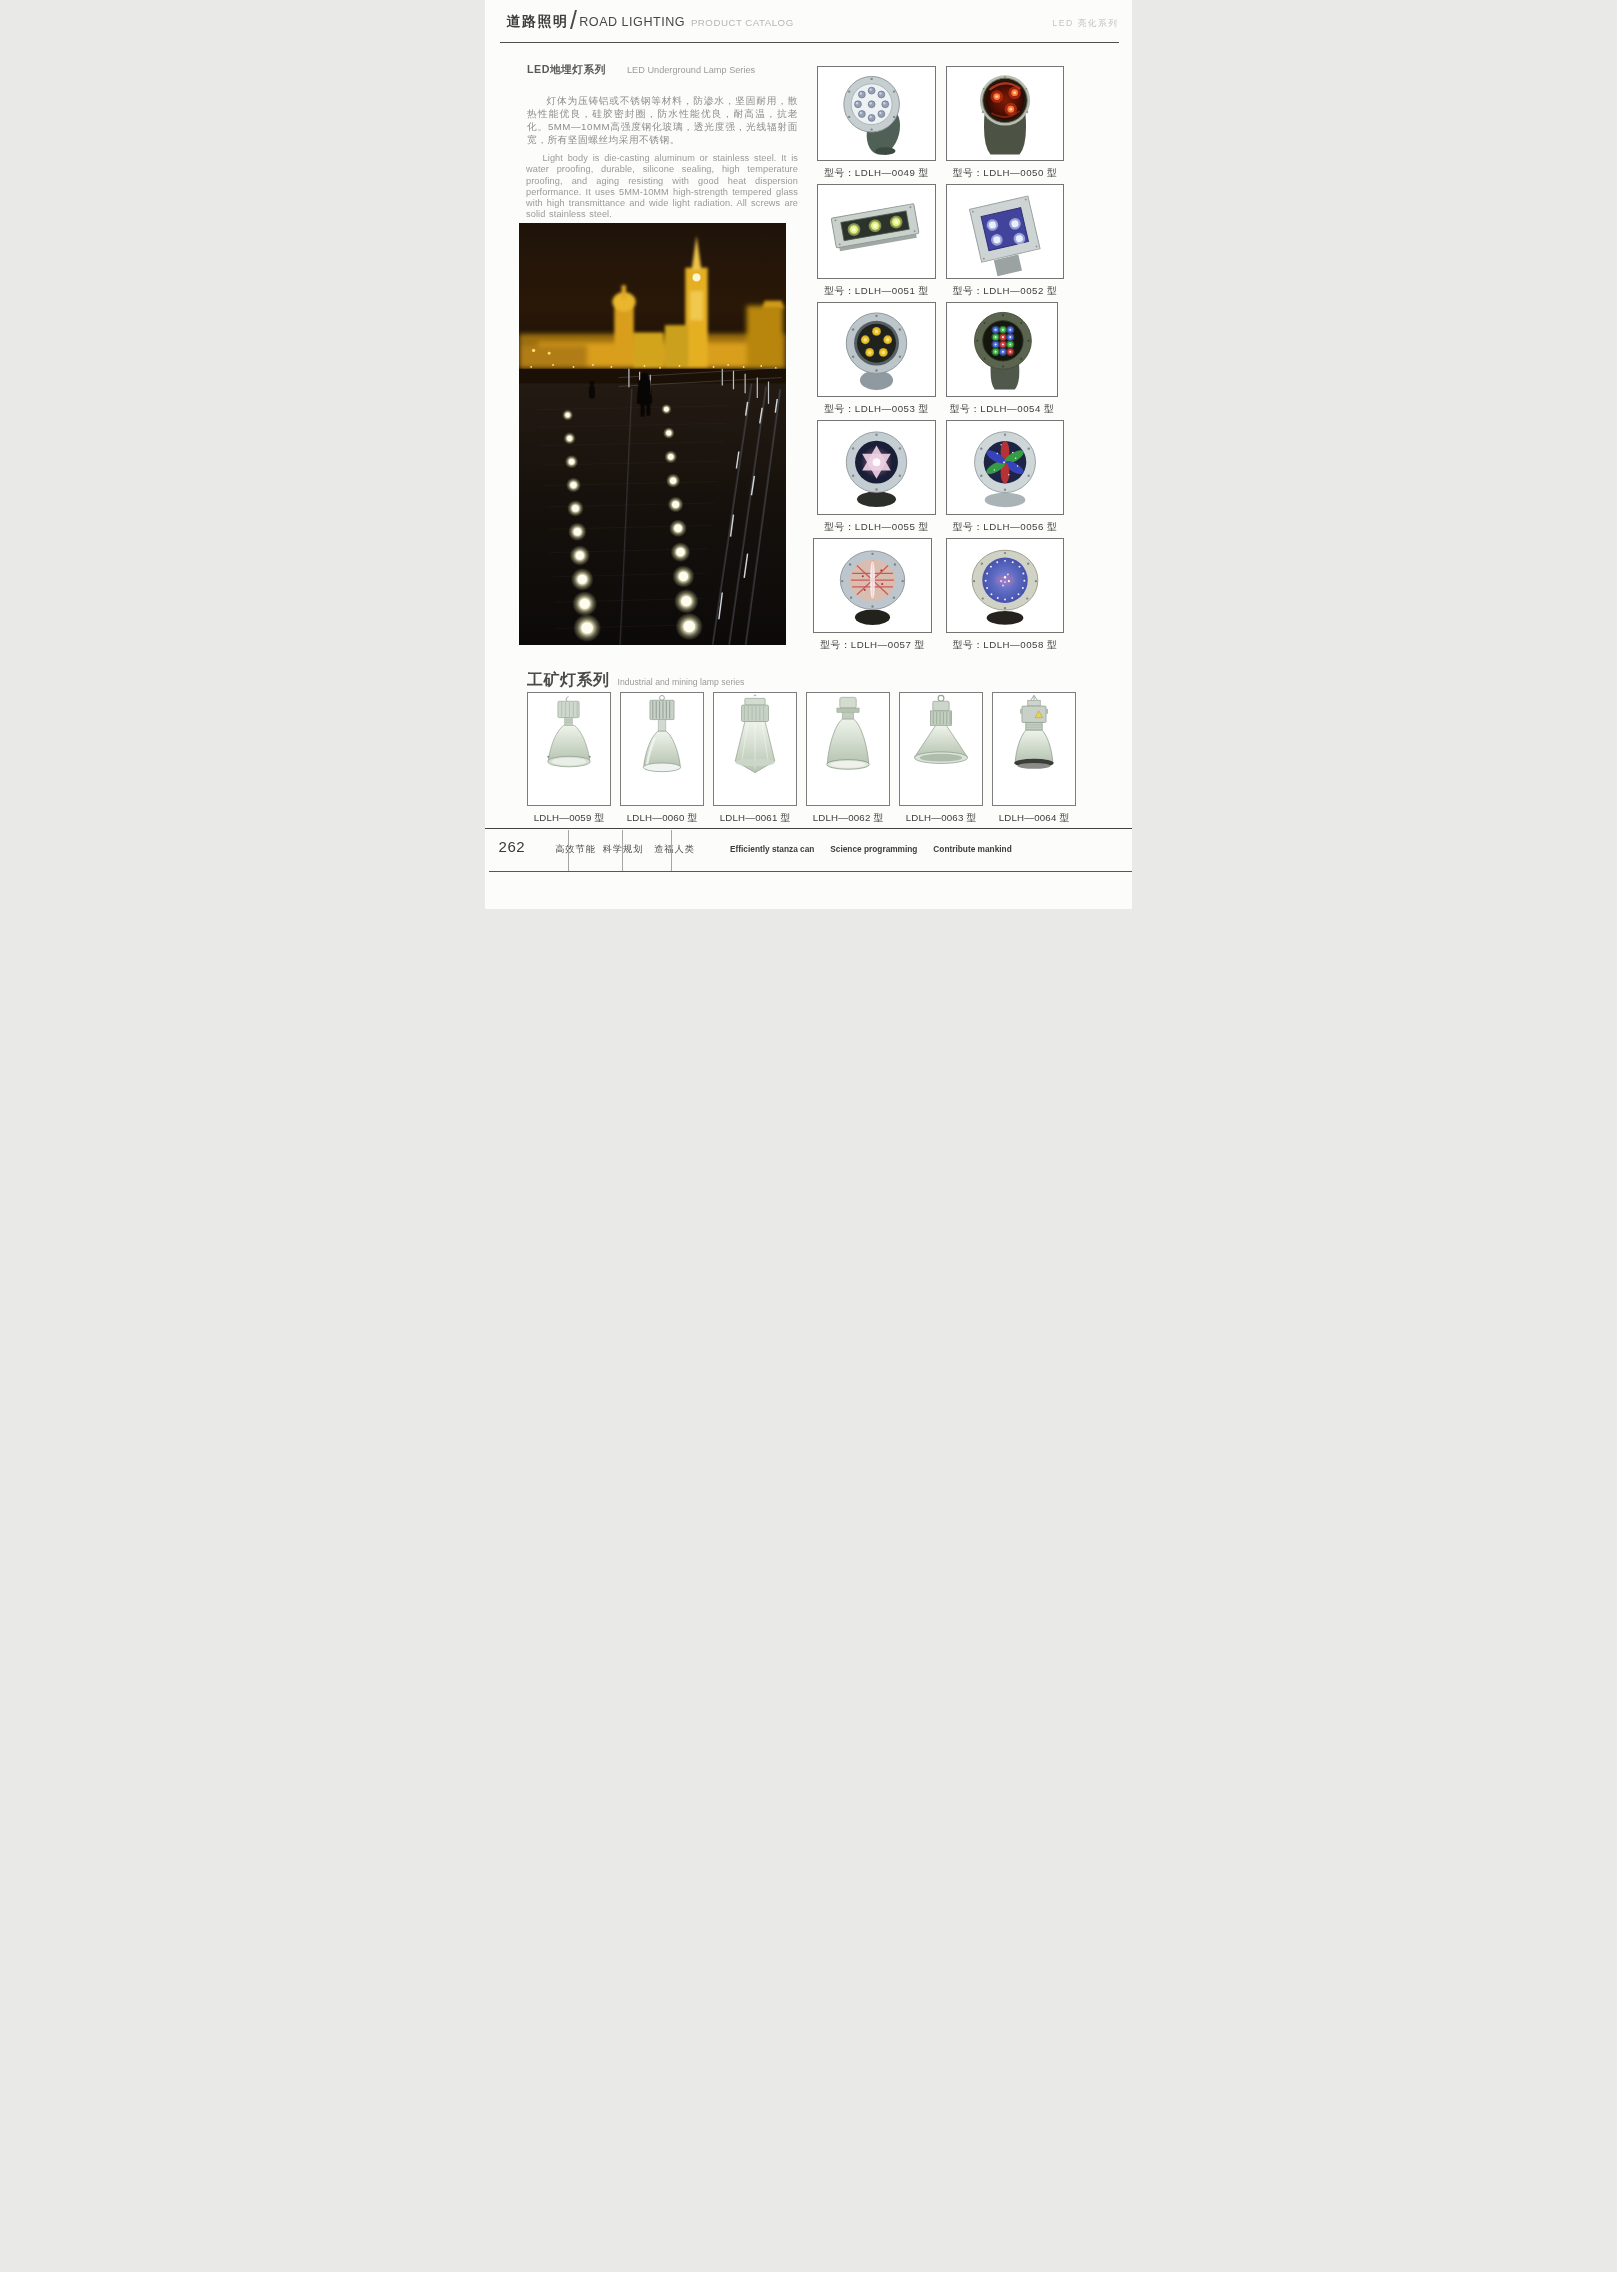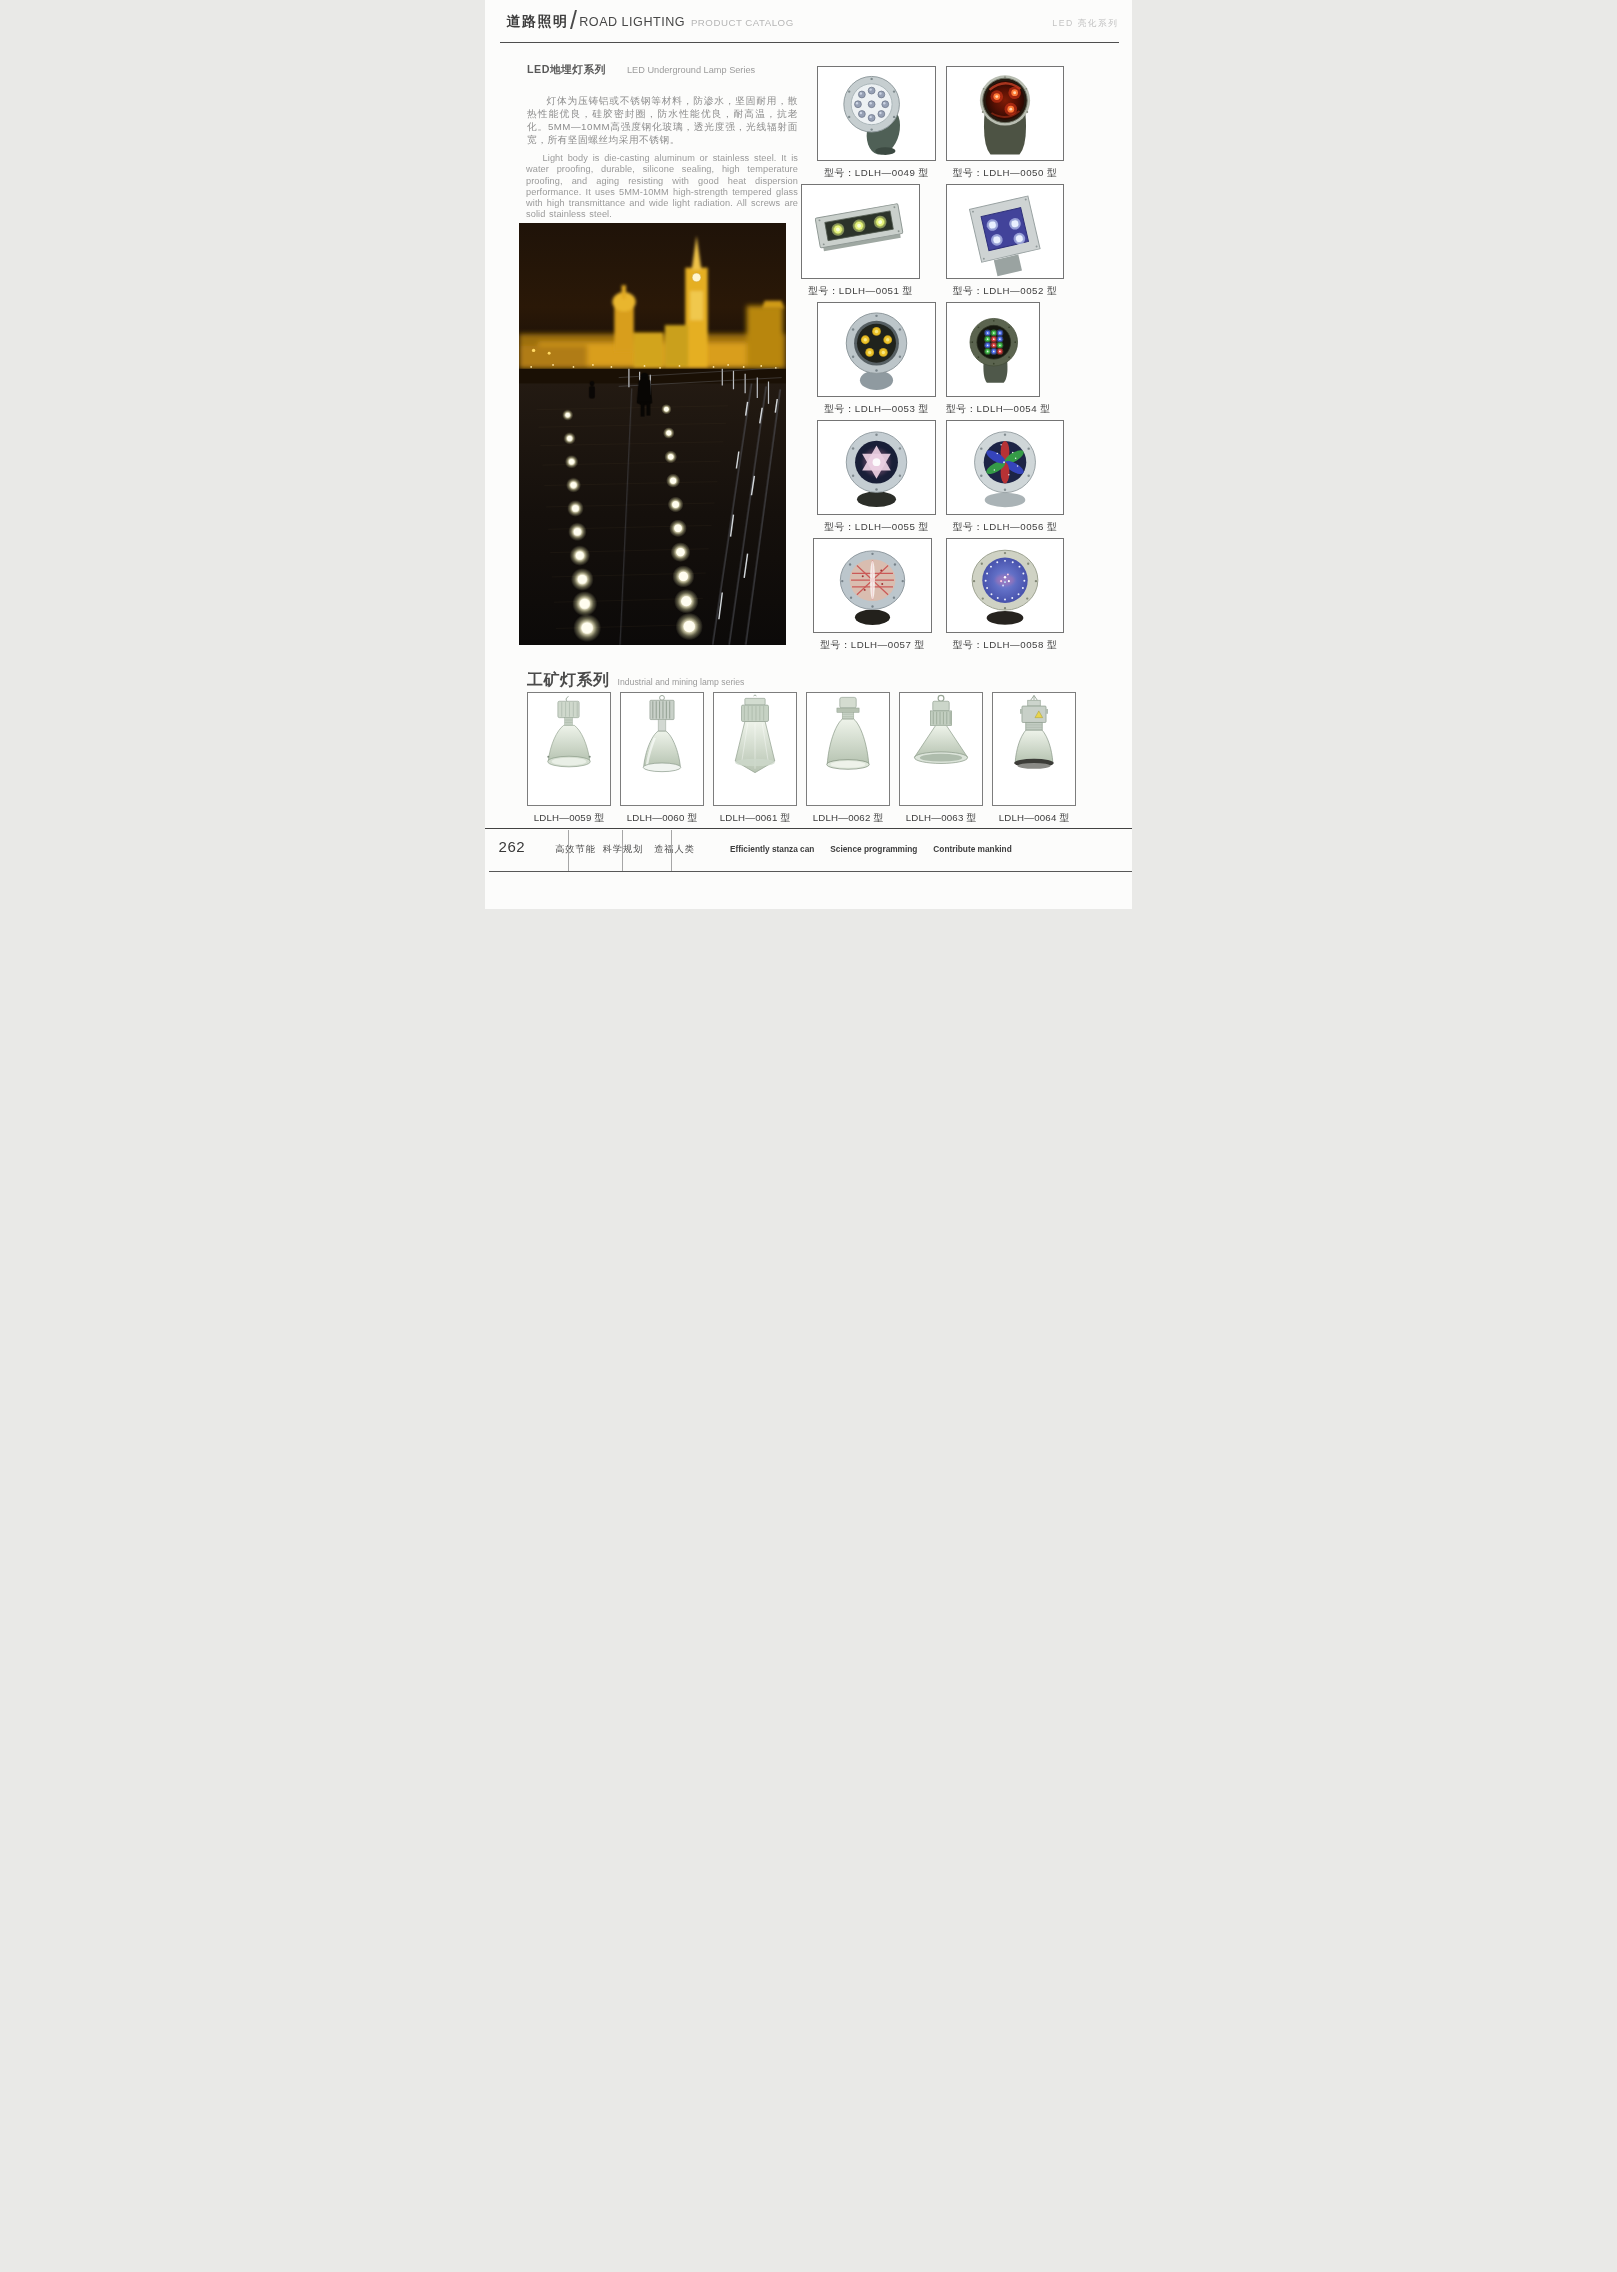--- a/index.html
+++ b/index.html
@@ -301,21 +301,21 @@
             <circle cx="164" cy="44" r="2"></circle>
             <circle cx="166" cy="92" r="2"></circle>
             <circle cx="74" cy="92" r="2"></circle>
             <circle cx="76" cy="44" r="2"></circle>
           </g>
       </svg>
     </div>
     <figcaption class="u-label">型号：LDLH—0050 型</figcaption>
   </figure>
 
-  <figure class="u-cell" style="left:316px;top:184px;width:119px;">
+  <figure class="u-cell" style="left:332px;top:184px;width:119px;">
     <div class="u-frame">
       <svg viewBox="0 0 240 190">
         <g transform="rotate(-10 120 100)">
           <rect x="40" y="90" width="160" height="32" fill="#9fa8a2"></rect>
           <rect x="34" y="52" width="172" height="62" rx="3" fill="#cad0cc" stroke="#8f9894" stroke-width="2"></rect>
           <rect x="52" y="64" width="136" height="38" fill="#2c332a" stroke="#50584e" stroke-width="1.5"></rect>
           <g>
               <circle cx="76" cy="83" r="13" fill="#dff08a" opacity=".5"></circle>
               <circle cx="120" cy="83" r="13" fill="#dff08a" opacity=".5"></circle>
               <circle cx="164" cy="83" r="13" fill="#dff08a" opacity=".5"></circle>
@@ -407,21 +407,21 @@
             <circle cx="143" cy="75" r="3.5"></circle>
             <circle cx="134" cy="101" r="3.5"></circle>
             <circle cx="106" cy="101" r="3.5"></circle>
             <circle cx="97" cy="75" r="3.5"></circle>
           </g>
       </svg>
     </div>
     <figcaption class="u-label">型号：LDLH—0053 型</figcaption>
   </figure>
 
-  <figure class="u-cell" style="left:461px;top:302px;width:94px;">
+  <figure class="u-cell" style="left:461px;top:302px;width:112px;">
     <div class="u-frame">
       <svg viewBox="0 0 240 190">
         <path d="M96,118 Q92,168 104,182 L148,182 Q162,166 156,116 Z" fill="#4f584a"></path>
         <circle cx="122" cy="76" r="62" fill="#5b644f" stroke="#454e3a" stroke-width="2"></circle>
         <g fill="#39412c">
             <circle cx="122" cy="20" r="2.2"></circle>
             <circle cx="162" cy="37" r="2.2"></circle>
             <circle cx="178" cy="76" r="2.2"></circle>
             <circle cx="162" cy="115" r="2.2"></circle>
             <circle cx="122" cy="132" r="2.2"></circle>

